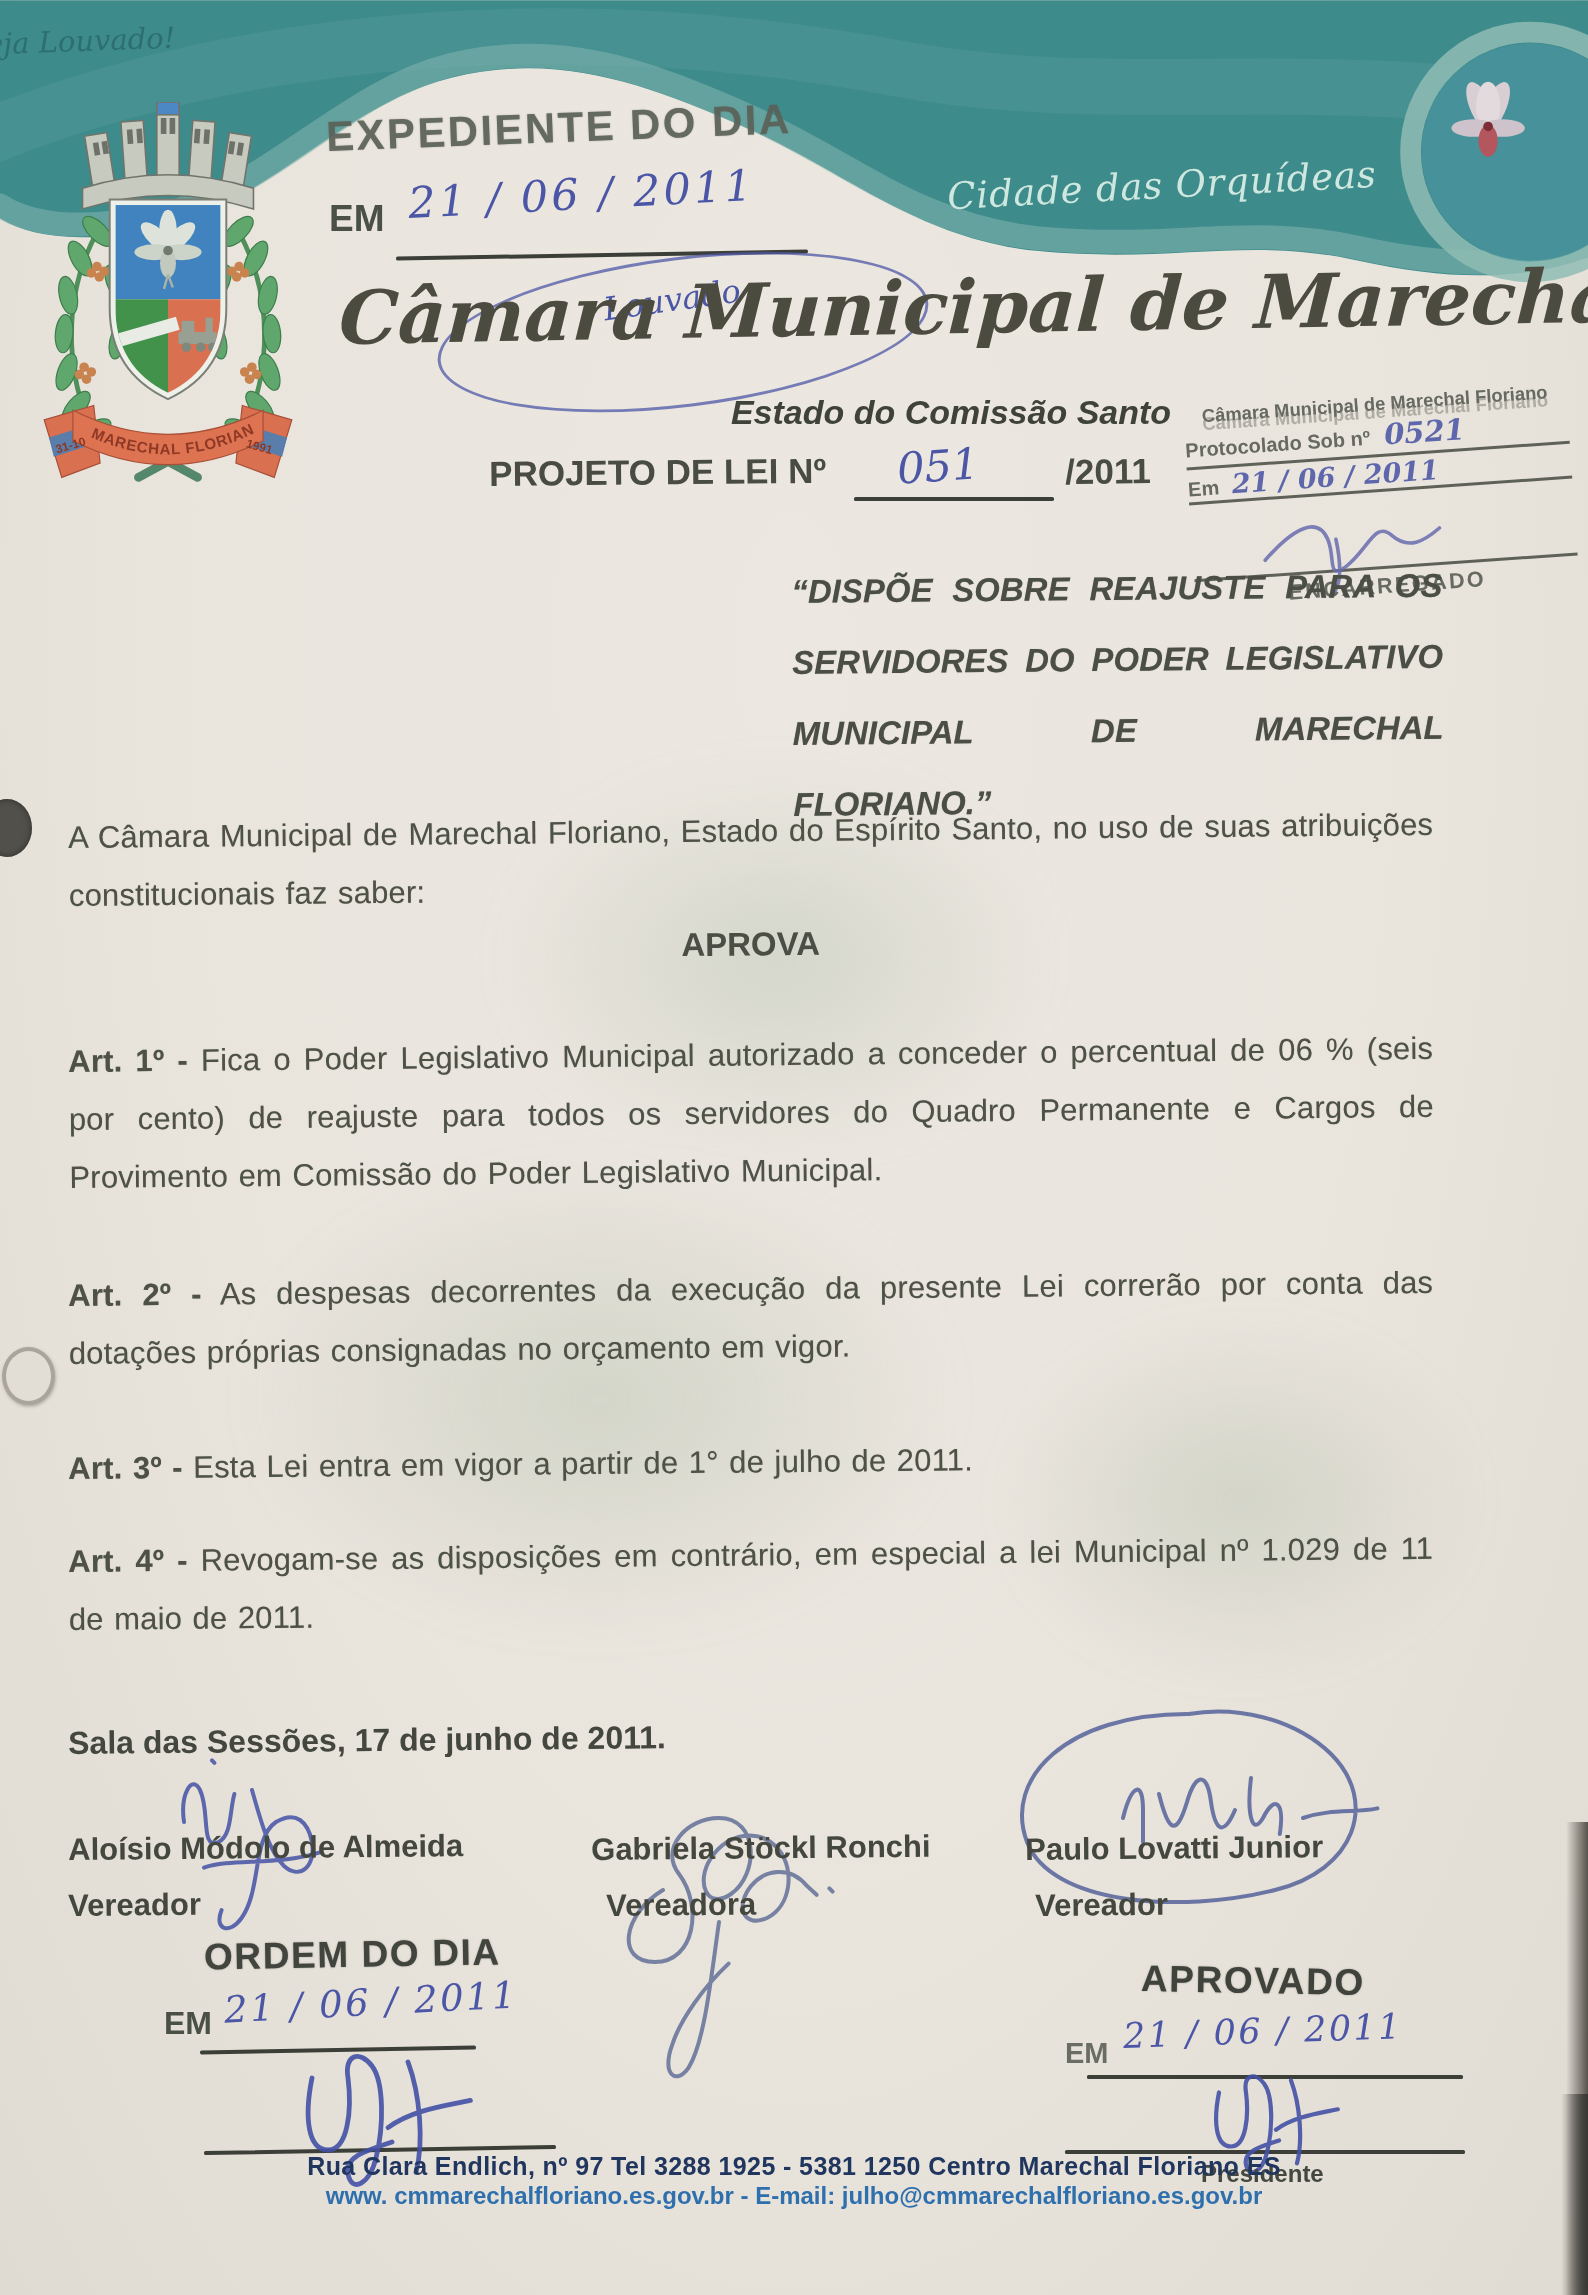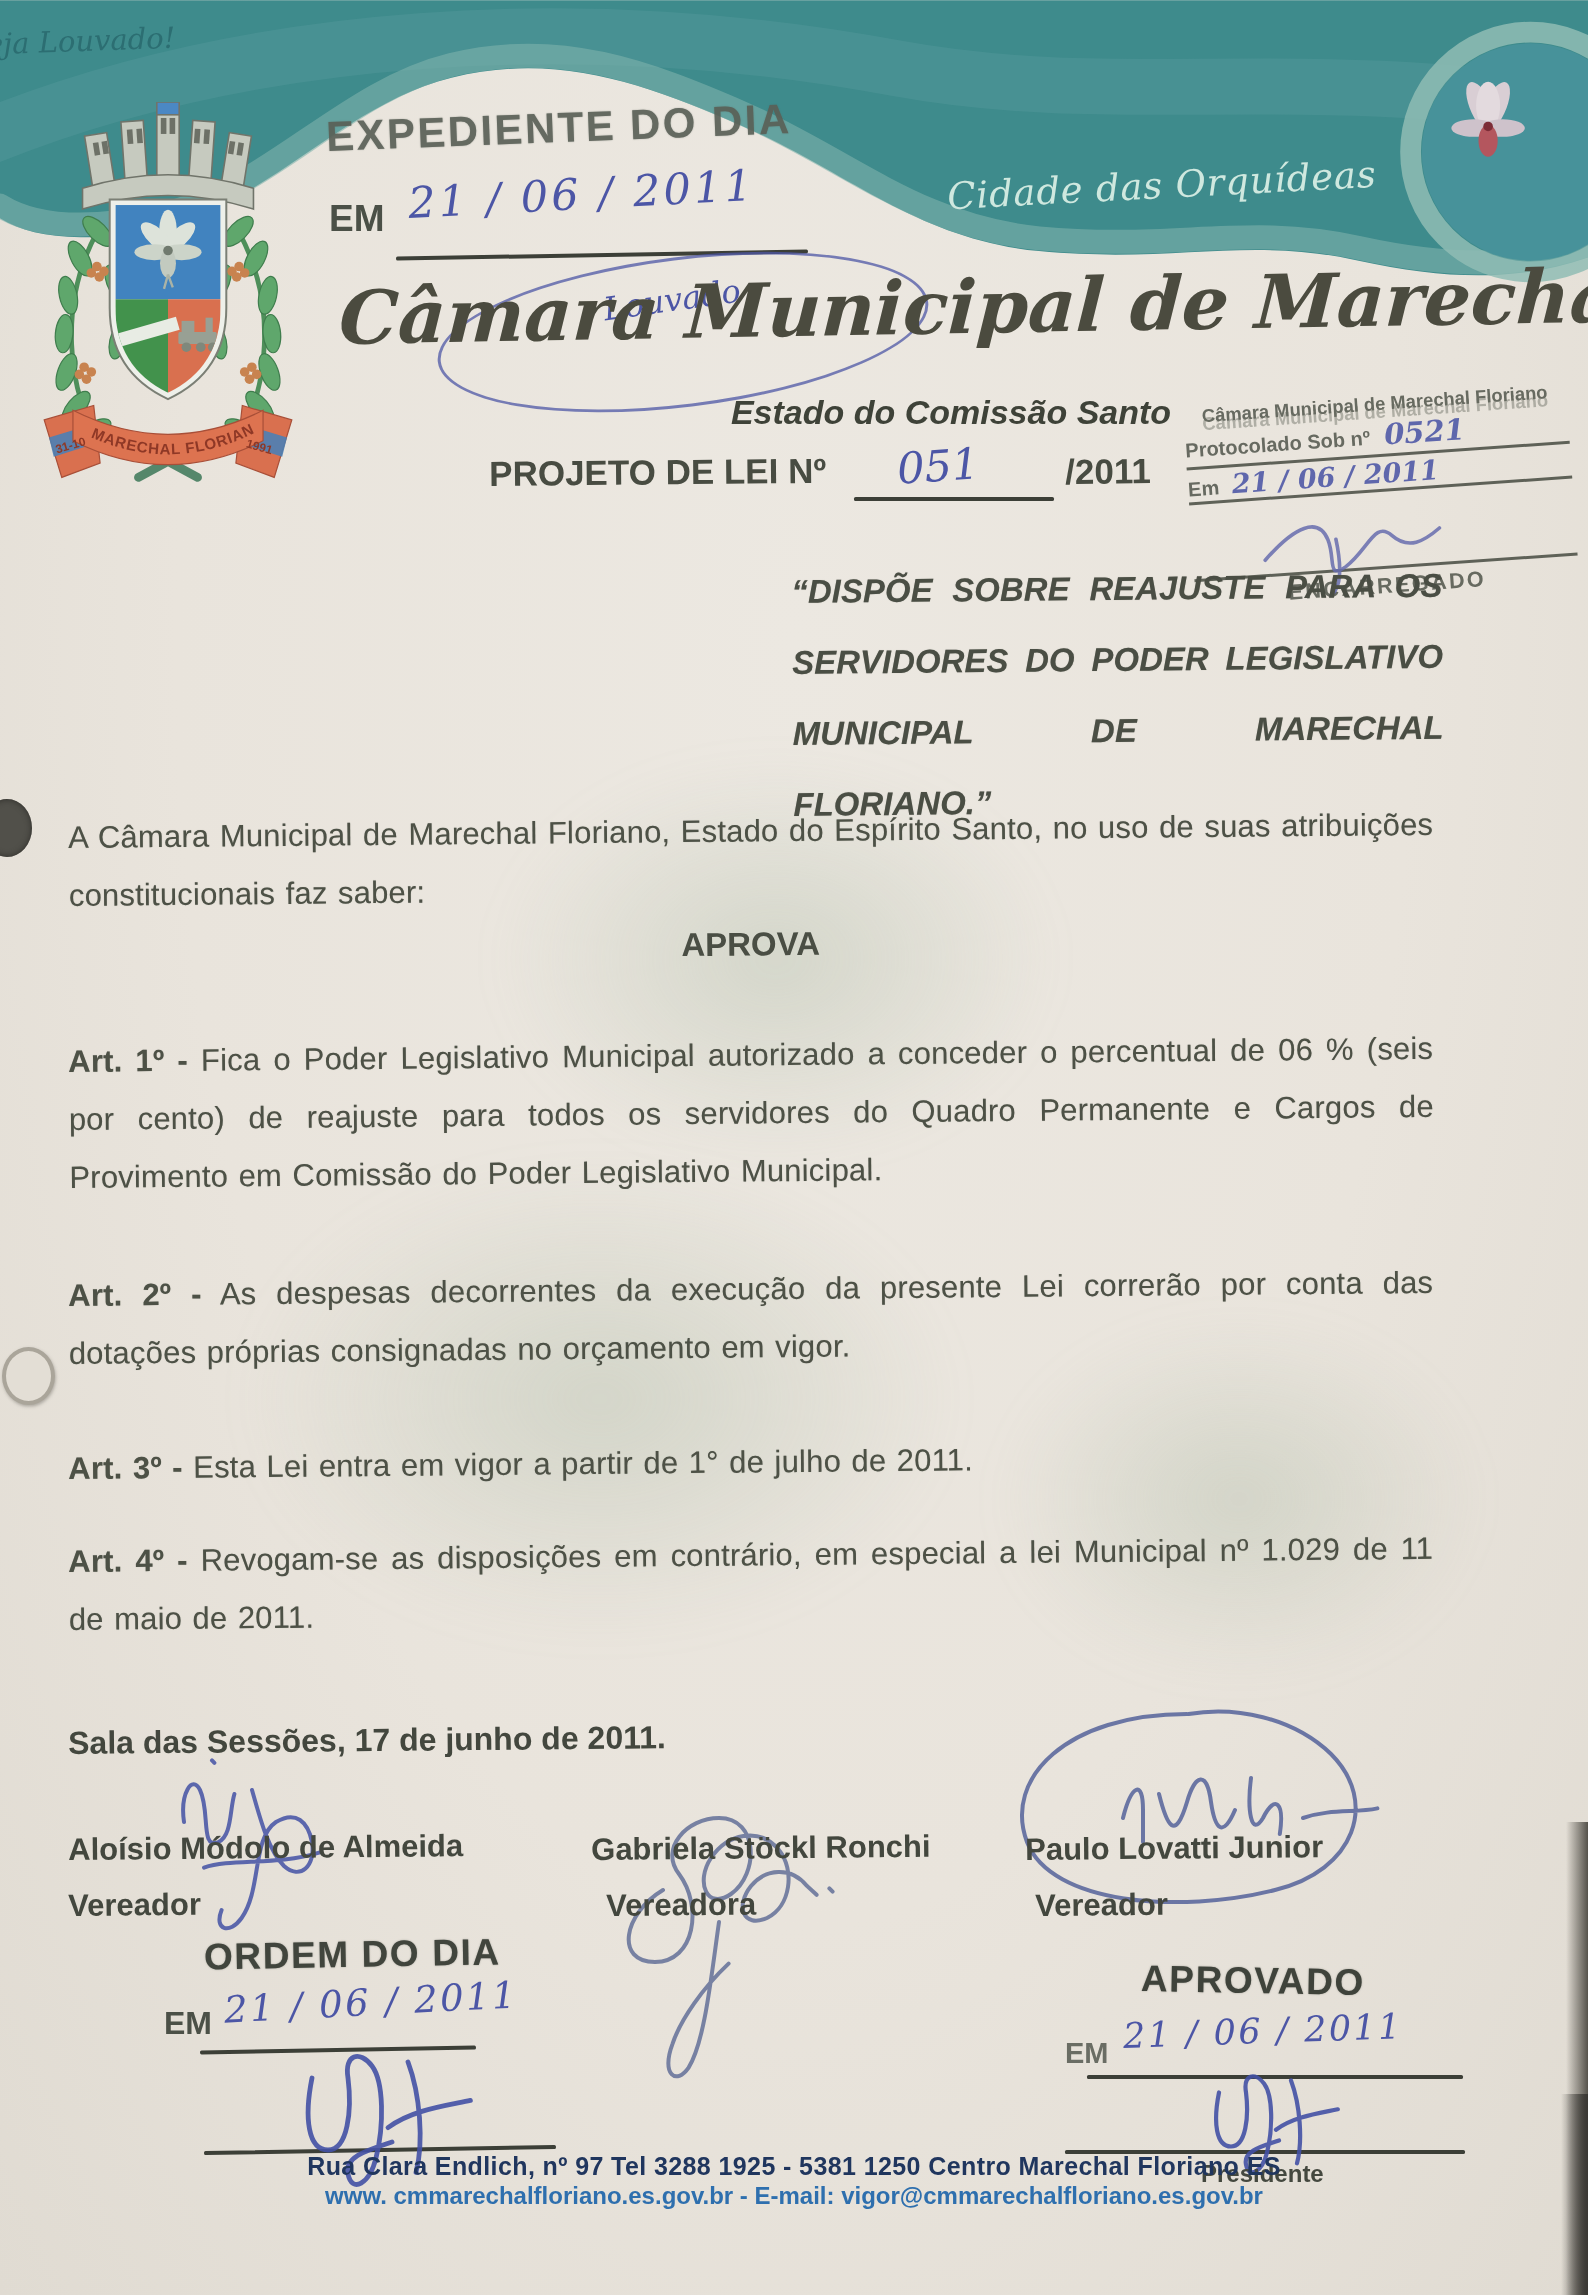--- a/index.html
+++ b/index.html
@@ -286,21 +286,21 @@
     <path d="M60,60 C50,110 55,150 80,150 C105,150 110,100 105,60 C100,30 120,25 135,45
              C150,65 150,120 140,160 C132,192 110,205 105,180 C100,158 130,150 160,140
              M180,40 C195,80 200,140 190,178
              M155,122 C185,100 225,95 258,88" fill="none" stroke="rgba(67,81,165,.9)" stroke-width="7" stroke-linecap="round"></path>
   </svg>
   <div class="abs bold" style="left:1201px;top:2160px;font-size:24px;color:#44483f;">Presidente</div>
 
   <div class="abs bold" style="left:0;top:2152px;width:1588px;text-align:center;font-size:25px;
        color:#20365e;letter-spacing:0.4px;">Rua Clara Endlich,  nº 97  Tel 3288 1925 - 5381 1250  Centro  Marechal Floriano  ES</div>
   <div class="abs bold" style="left:0;top:2182px;width:1588px;text-align:center;font-size:24px;
-       color:#2e6fae;">www. cmmarechalfloriano.es.gov.br  - E-mail: vigor@cmmarechalfloriano.es.gov.br</div>
+       color:#2e6fae;">www. cmmarechalfloriano.es.gov.br  - E-mail: julho@cmmarechalfloriano.es.gov.br</div>
 
   <div class="abs" style="left:-17.6px;top:799px;width:50px;height:58px;border-radius:50%;
        background:#51504a;box-shadow:inset 0 0 6.4px #2e2d29;"></div>
   <div class="abs" style="left:1.6px;top:1347px;width:45px;height:50px;border-radius:50%;
        background:#e3ded5;border:4px solid #aaa59a;box-shadow:0.8px 1.6px 3.2px rgba(90,88,80,.4);"></div>
   <div class="abs" style="right:0;top:1822px;width:22.4px;height:473px;
        background:linear-gradient(to left, #55524b, rgba(85,82,75,0));"></div>
   <div class="abs" style="right:0;top:2094px;width:27px;height:201px;
        background:linear-gradient(to left, #3a3834, rgba(58,56,52,0));"></div>
 

